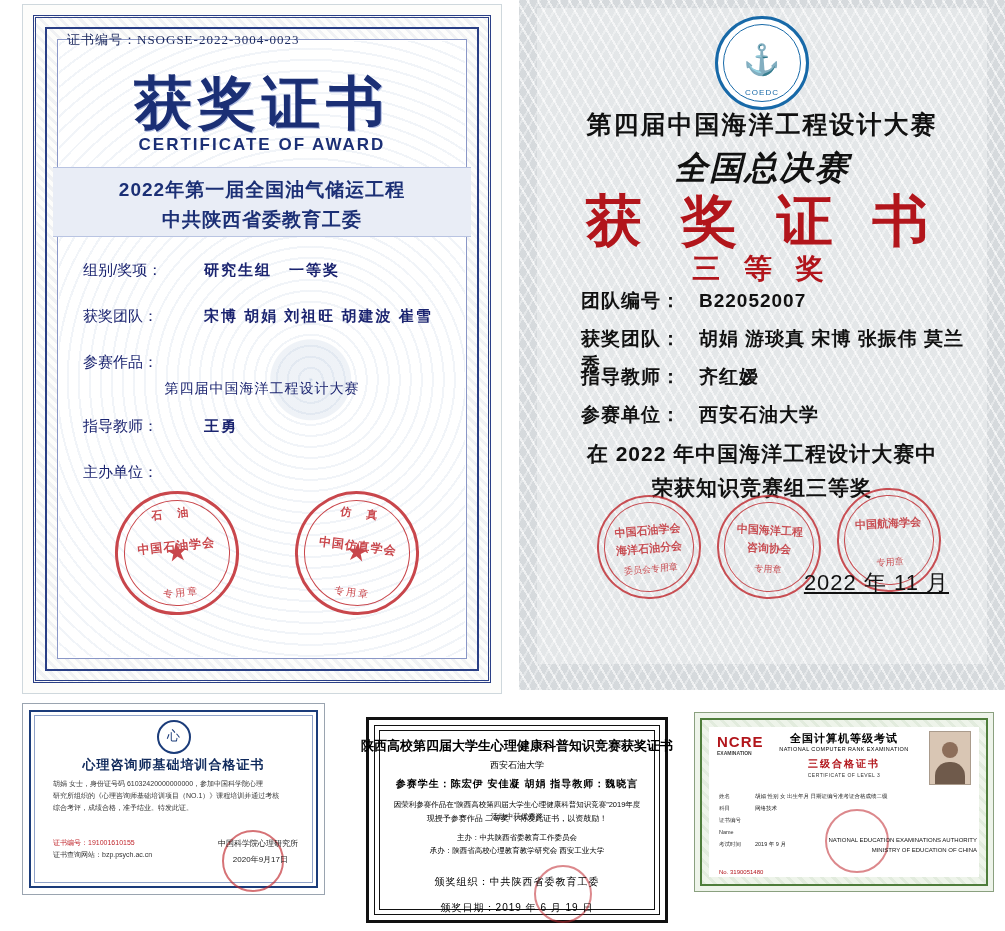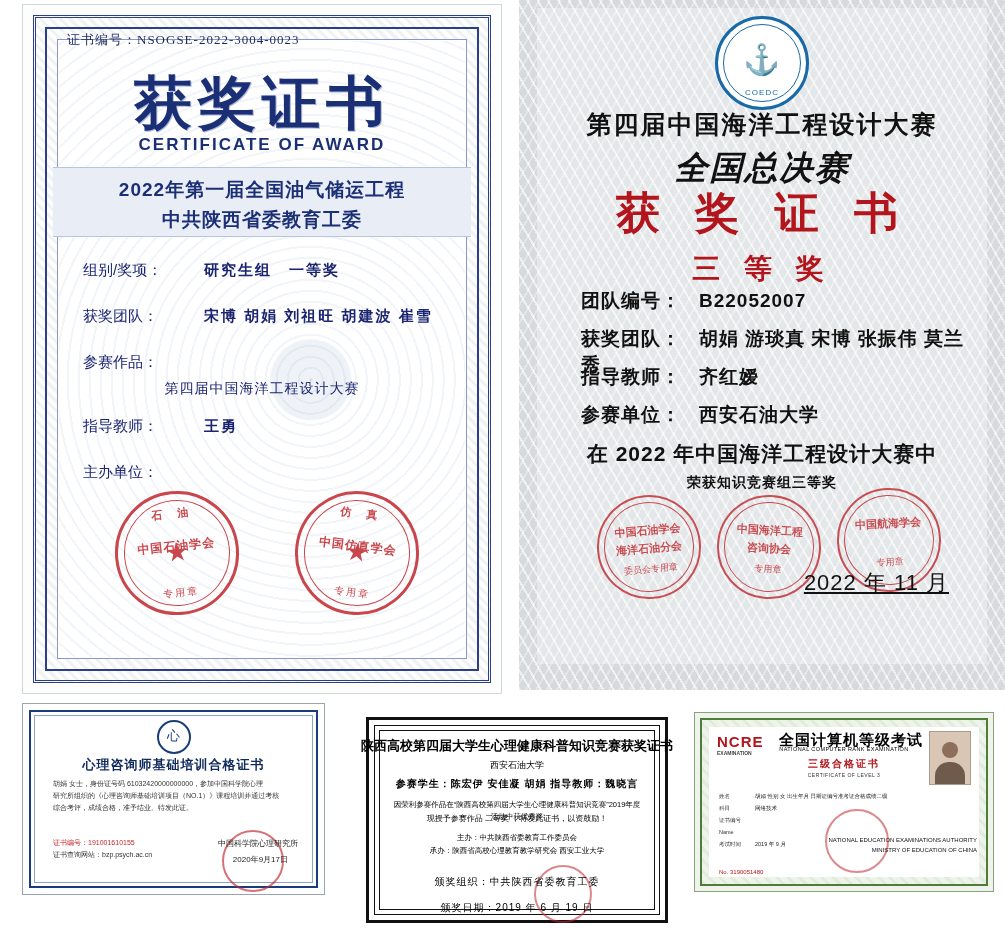--- a/index.html
+++ b/index.html
@@ -149,41 +149,41 @@
   .b-h1{
     position:absolute;left:0;right:0;top:108px;text-align:center;
     font-size:25px;font-weight:bold;color:#111;letter-spacing:2px;
   }
   .b-h2{
     position:absolute;left:0;right:0;top:146px;text-align:center;
     font-size:33px;font-weight:bold;color:#111;letter-spacing:2px;font-style:italic;
   }
   .b-title{
     position:absolute;left:0;right:0;top:184px;text-align:center;
-    font-size:44px;font-weight:bold;color:#b2151b;letter-spacing:10px;
+    font-size:56px;font-weight:bold;color:#b2151b;letter-spacing:10px;
     font-family:"DejaVu Sans",sans-serif;
   }
   .b-prize{
     position:absolute;left:0;right:0;top:250px;text-align:center;
     font-size:28px;font-weight:bold;color:#b2151b;letter-spacing:8px;
   }
   .b-row{position:absolute;left:62px;right:30px;font-size:19px;color:#111;font-weight:bold;}
   .b-row .lbl{display:inline-block;width:118px;letter-spacing:1px;}
   .b-row .val{font-weight:bold;letter-spacing:1px;}
   .b-r1{top:288px;}
   .b-r2{top:326px;}
   .b-r3{top:364px;}
   .b-r4{top:402px;}
   .b-stmt1{
     position:absolute;left:0;right:0;top:440px;text-align:center;
     font-size:21px;font-weight:bold;color:#111;letter-spacing:1px;
   }
   .b-stmt2{
     position:absolute;left:0;right:0;top:474px;text-align:center;
-    font-size:14px;font-weight:bold;color:#111;letter-spacing:1px;
+    font-size:21px;font-weight:bold;color:#111;letter-spacing:1px;
   }
   .b-stamp{
     position:absolute;width:100px;height:100px;border-radius:50%;
     border:2px solid #c0272d;color:#c0272d;opacity:.8;
   }
   .b-stamp .ring2{position:absolute;left:5px;top:5px;right:5px;bottom:5px;border-radius:50%;border:1px solid #c0272d;}
   .b-stamp .l1{position:absolute;left:0;right:0;top:26px;text-align:center;font-size:11px;font-weight:bold;}
   .b-stamp .l2{position:absolute;left:0;right:0;top:44px;text-align:center;font-size:11px;font-weight:bold;}
   .b-stamp .l3{position:absolute;left:0;right:0;top:66px;text-align:center;font-size:9px;}
   .b-s1{left:78px;top:495px;transform:rotate(-5deg);}
@@ -252,21 +252,21 @@
     background:#eef4ea;border:1px solid #8aa07f;box-sizing:border-box;overflow:hidden;
   }
   .cert-e .eframe{
     position:absolute;left:5px;top:5px;right:5px;bottom:5px;
     border:2px solid #4e7d3a;
     background:repeating-linear-gradient(45deg, rgba(120,160,110,0.10) 0 3px, rgba(255,255,255,0) 3px 8px);
   }
   .e-white{position:absolute;left:14px;top:14px;right:14px;bottom:14px;background:#ffffff;}
   .e-logo{position:absolute;left:22px;top:20px;width:40px;height:22px;color:#b2151b;font-size:15px;font-weight:bold;letter-spacing:1px;}
   .e-logo .sub{font-size:5px;color:#444;letter-spacing:0;display:block;}
-  .e-t1{position:absolute;left:70px;right:70px;top:18px;text-align:right;font-size:15px;font-weight:bold;color:#000;letter-spacing:1px;}
+  .e-t1{position:absolute;left:70px;right:70px;top:18px;text-align:center;font-size:11px;font-weight:bold;color:#000;letter-spacing:1px;}
   .e-t2{position:absolute;left:70px;right:70px;top:33px;text-align:center;font-size:5.5px;color:#000;letter-spacing:.4px;}
   .e-t3{position:absolute;left:70px;right:70px;top:44px;text-align:center;font-size:10px;font-weight:bold;color:#b2151b;letter-spacing:2px;}
   .e-t4{position:absolute;left:70px;right:70px;top:59px;text-align:center;font-size:5px;color:#333;letter-spacing:.5px;}
   .e-photo{position:absolute;right:22px;top:18px;width:40px;height:52px;background:#d9c6b4;border:1px solid #aa9b8c;}
   .e-photo .head{position:absolute;left:50%;top:10px;transform:translateX(-50%);width:16px;height:16px;border-radius:50%;background:#8d6e5a;}
   .e-photo .body{position:absolute;left:50%;bottom:0;transform:translateX(-50%);width:30px;height:22px;border-radius:14px 14px 0 0;background:#6f5a4b;}
   .e-row{position:absolute;left:24px;right:20px;font-size:5.5px;color:#222;}
   .e-row .k{display:inline-block;width:36px;color:#333;}
   .e-r1{top:80px;}
   .e-r2{top:92px;}

